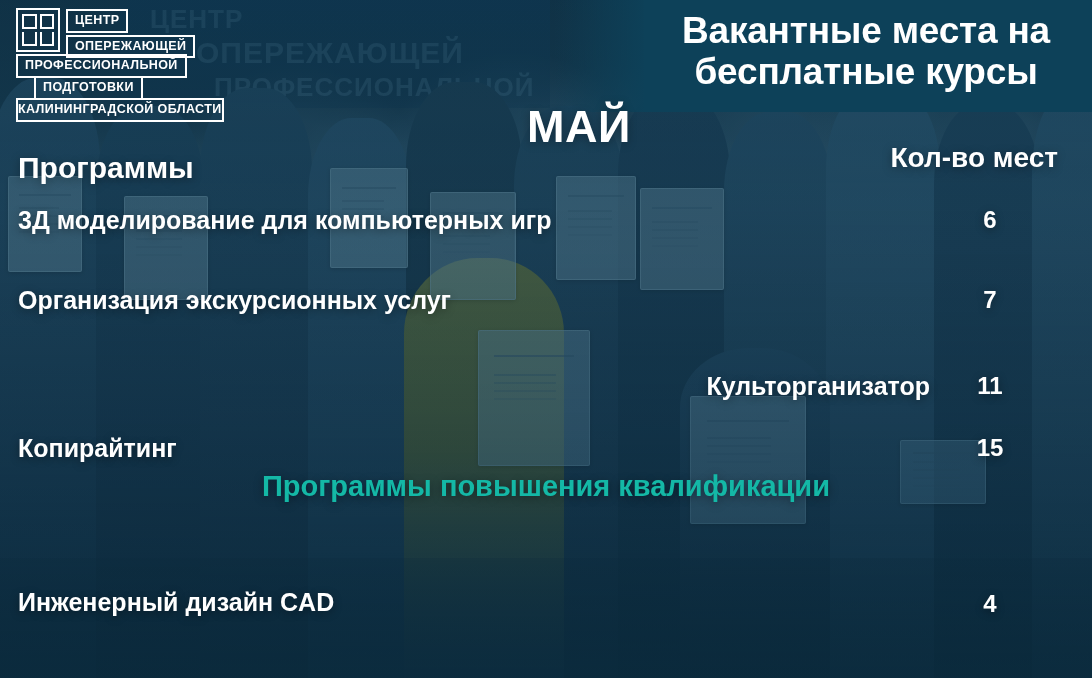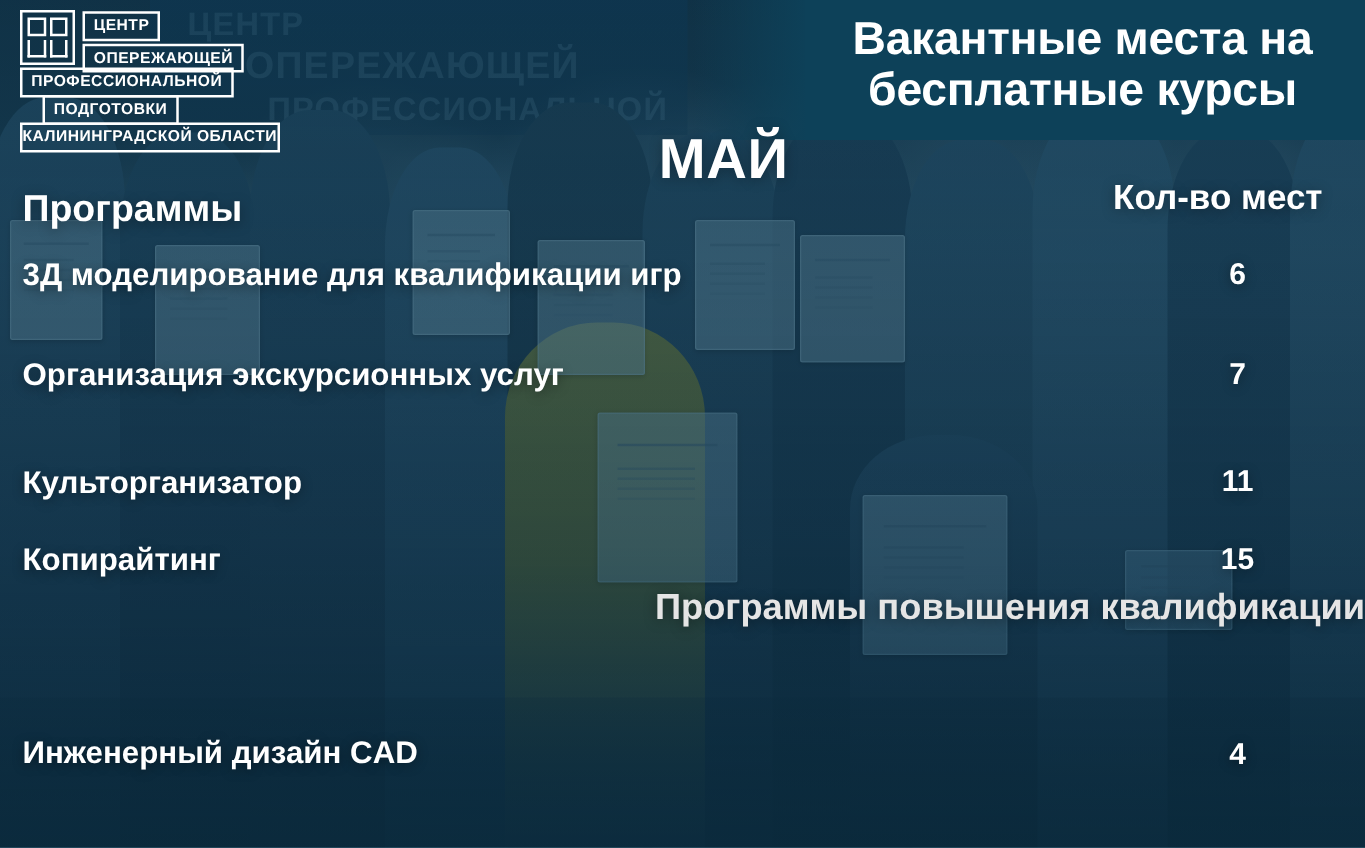--- a/index.html
+++ b/index.html
@@ -186,22 +186,22 @@
   .row .qty {
     color:#ffffff; font-size:24px; font-weight:800;
     width:120px; text-align:center; flex:none;
     margin-right:24px;
     text-shadow:0 2px 9px rgba(0,0,0,.38);
   }
 
   
   .section-title {
     position:absolute; left:0; right:0; top:470px;
-    text-align:right;
-    color:#e5e5e5;
+    text-align:center;
+    color:#14b8a6;
     font-size:29px; font-weight:800; line-height:1.12;
     text-shadow:0 2px 10px rgba(0,0,0,.40);
   }
 </style>
 </head>
 <body>
 
 <div id="poster">
 
   <div class="photo-layer">
@@ -272,30 +272,30 @@
     </div>
 
     <h1 class="headline">Вакантные места на бесплатные курсы</h1>
 
     <div class="month">МАЙ</div>
 
     <div class="col-head-left">Программы</div>
     <div class="col-head-right">Кол-во мест</div>
 
     <div class="row" style="top:206px;">
-      <div class="name">3Д моделирование для квалификации игр</div>
+      <div class="name">3Д моделирование для компьютерных игр</div>
       <div class="qty">6</div>
     </div>
 
     <div class="row" style="top:286px;">
       <div class="name">Организация экскурсионных услуг</div>
       <div class="qty">7</div>
     </div>
 
-    <div class="row" style="top:372px;">
+    <div class="row" style="top:372px;justify-content:flex-end;">
       <div class="name">Культорганизатор</div>
       <div class="qty">11</div>
     </div>
 
     <div class="row" style="top:434px;">
       <div class="name">Копирайтинг</div>
       <div class="qty">15</div>
     </div>
 
     <div class="section-title">Программы повышения квалификации</div>

